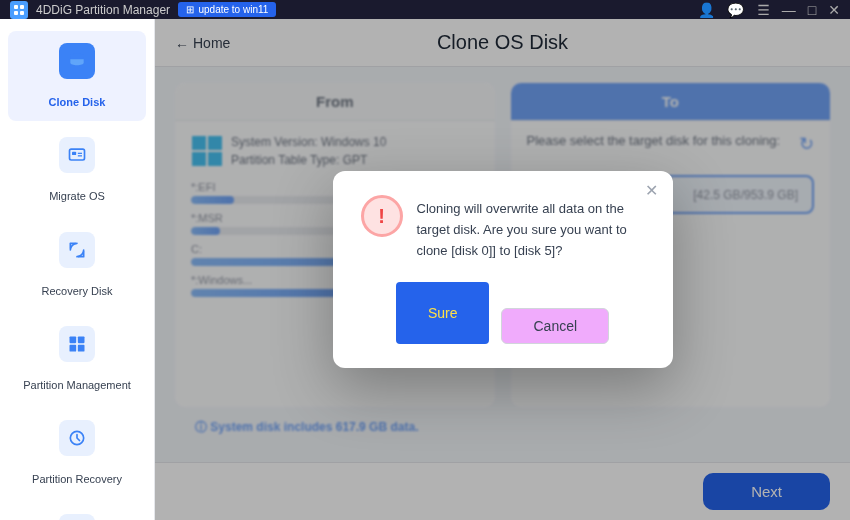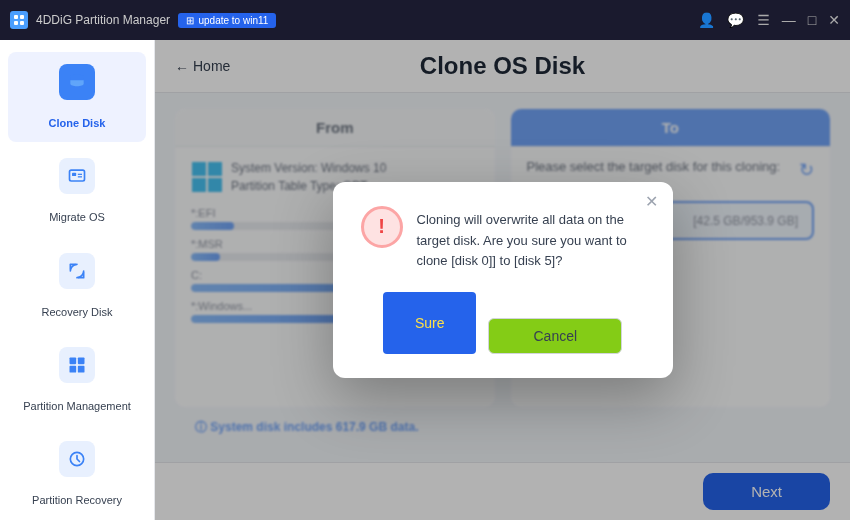--- a/index.html
+++ b/index.html
@@ -9,21 +9,21 @@
       width: 850px;
       height: 520px;
       overflow: hidden;
       display: flex;
       flex-direction: column;
     }
 
     
     .title-bar {
       background: #1a1a2e;
-      height: 40px;
+      height: 19px;
       display: flex;
       align-items: center;
       justify-content: space-between;
       padding: 0 10px;
       flex-shrink: 0;
     }
     .title-bar-left {
       display: flex;
       align-items: center;
       gap: 8px;
@@ -140,22 +140,22 @@
       position: absolute;
       left: 20px;
       display: flex;
       align-items: center;
       gap: 4px;
       color: #374151;
       cursor: pointer;
       font-size: 14px;
     }
     .page-title {
-      font-size: 24px;
-      font-weight: 700;
+      font-size: 20px;
+      font-weight: 400;
       color: #1f2937;
     }
 
     
     .clone-area {
       flex: 1;
       padding: 16px 20px;
       display: flex;
       flex-direction: column;
       gap: 12px;
@@ -366,24 +366,24 @@
       color: #fde047;
       border: none;
       padding: 11px 32px;
       border-radius: 4px;
       font-size: 14px;
       font-weight: 500;
       cursor: pointer;
     }
 
     .btn-cancel {
-      background: #84cc16;
+      background: #f0abfc;
       color: #374151;
       border: 1.5px solid #d1d5db;
-      padding: 9px 44px;
+      padding: 9px 31px;
       border-radius: 6px;
       font-size: 14px;
       cursor: pointer;
       margin-top: 26px;
     }
   </style>
 </head>
 <body>
 
 <div class="title-bar">

